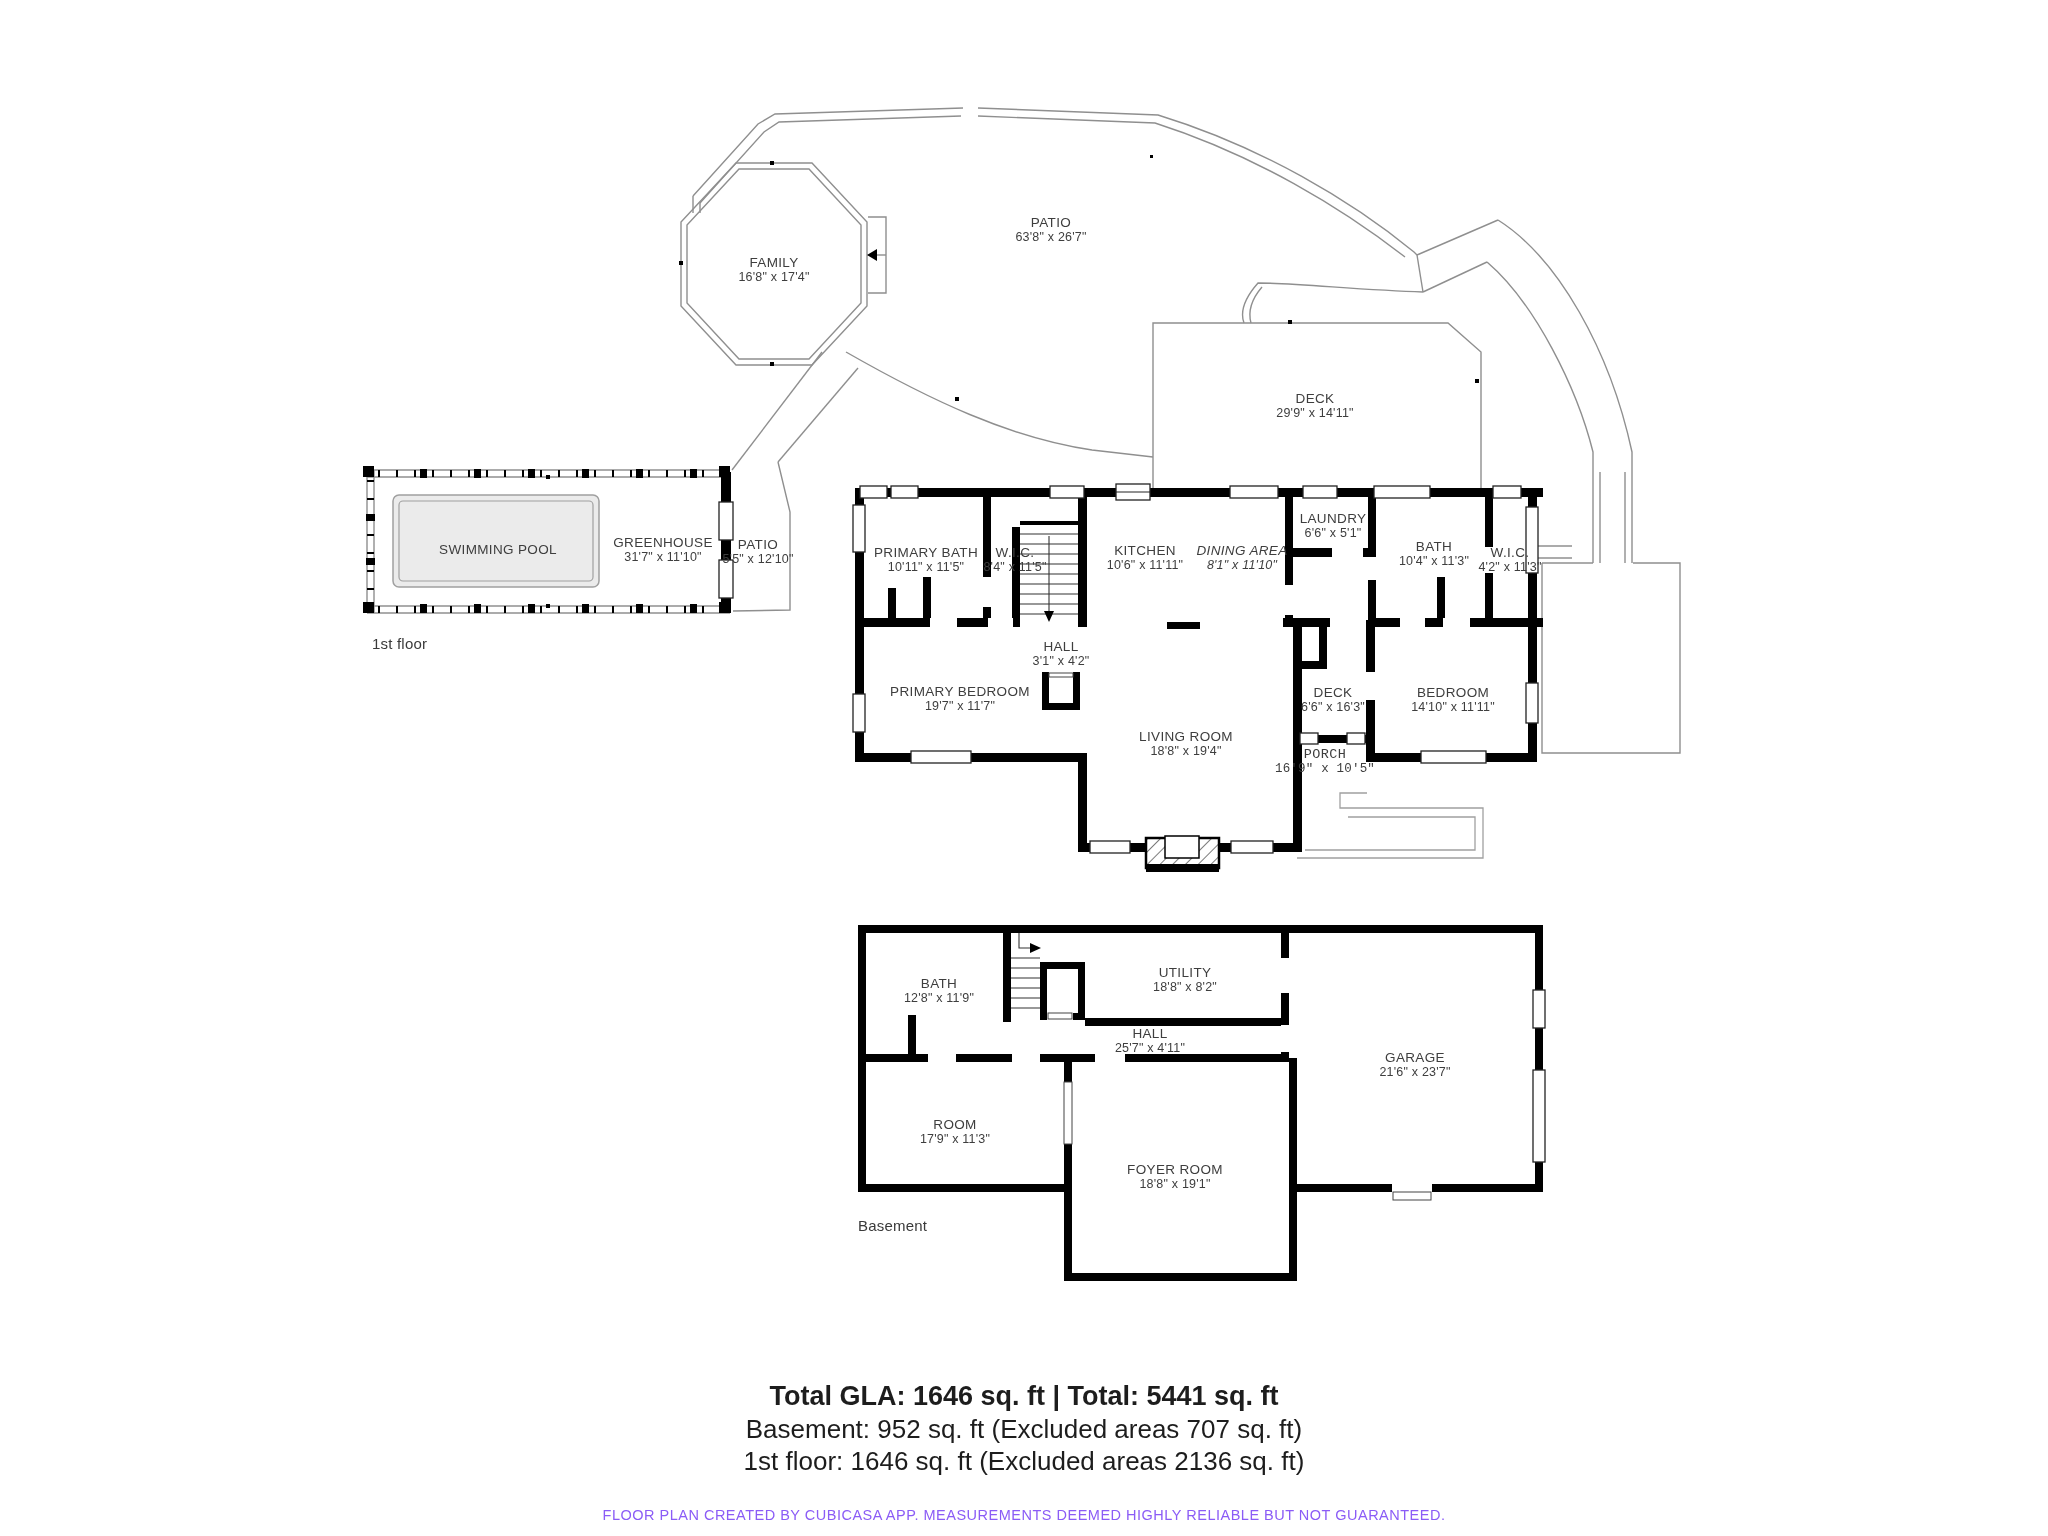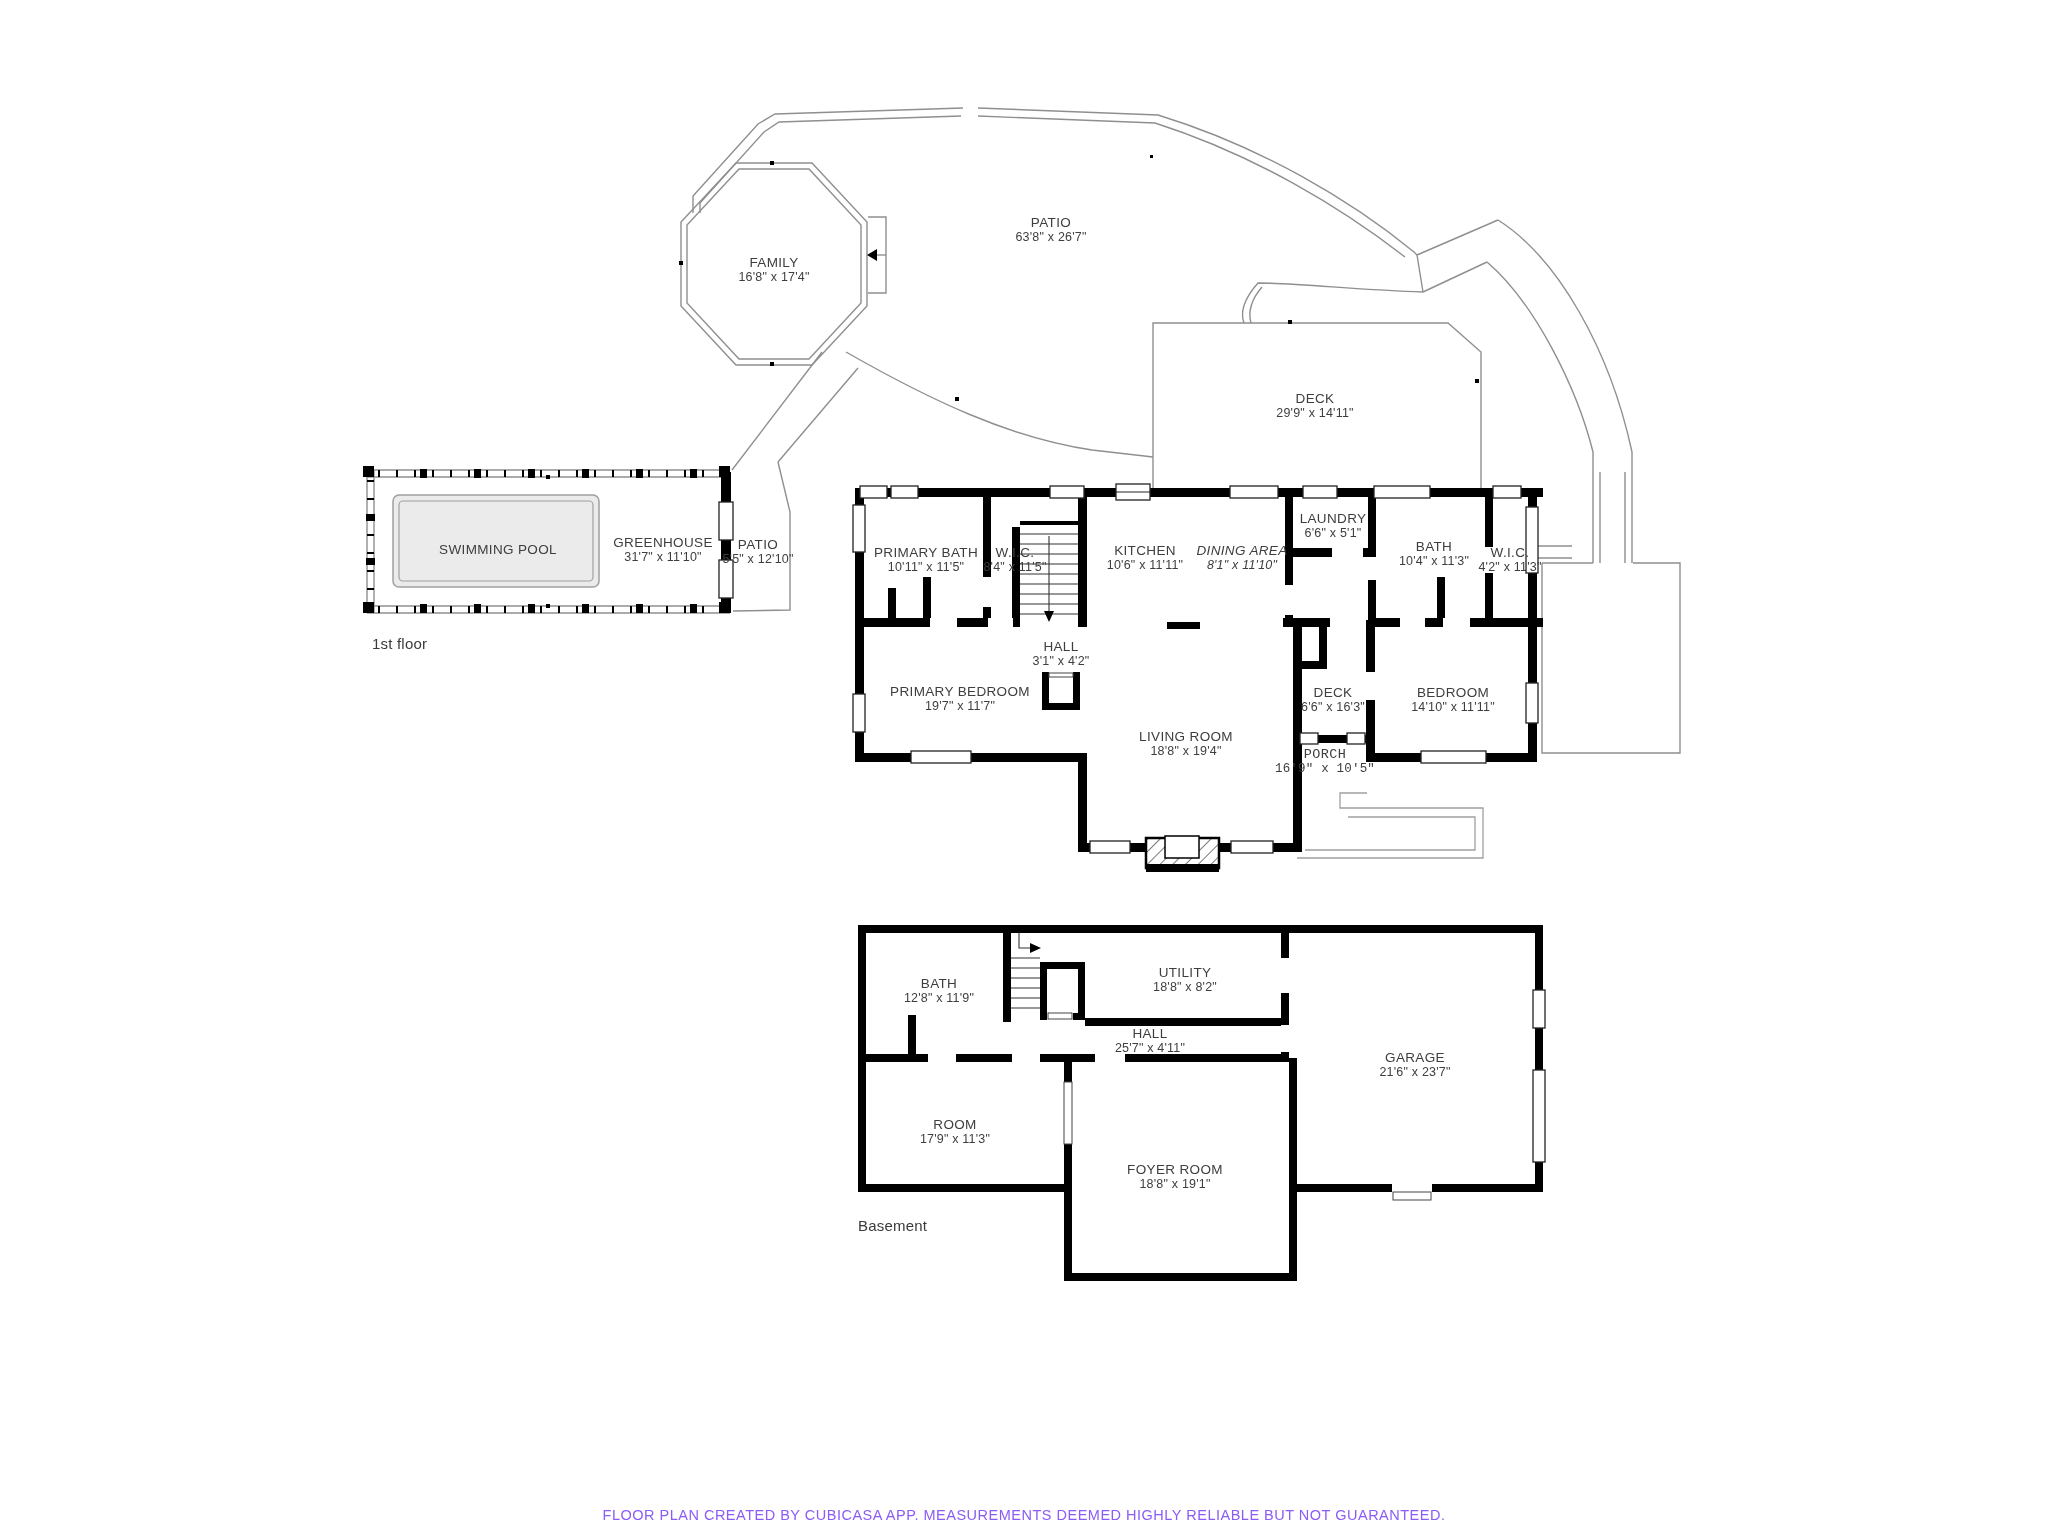--- a/index.html
+++ b/index.html
@@ -371,16 +371,21 @@
     <div class="rd">18'8" x 19'1"</div>
   </div>
   <div class="room-label" style="left:1415px;top:1050px;">
     <div class="rn">GARAGE</div>
     <div class="rd">21'6" x 23'7"</div>
   </div>
 
   <div class="floor-caption" style="left:372px;top:635px;">1st floor</div>
   <div class="floor-caption" style="left:858px;top:1217px;">Basement</div>
 
+  <div class="summary">
+    <div class="s1">Total GLA: 1646 sq. ft | Total: 5441 sq. ft</div>
+    <div class="s2">Basement: 952 sq. ft (Excluded areas 707 sq. ft)</div>
+    <div class="s2">1st floor: 1646 sq. ft (Excluded areas 2136 sq. ft)</div>
+  </div>
 
   <div class="footerline">FLOOR PLAN CREATED BY CUBICASA APP. MEASUREMENTS DEEMED HIGHLY RELIABLE BUT NOT GUARANTEED.</div>
 
 </div>
 
 </body></html>

